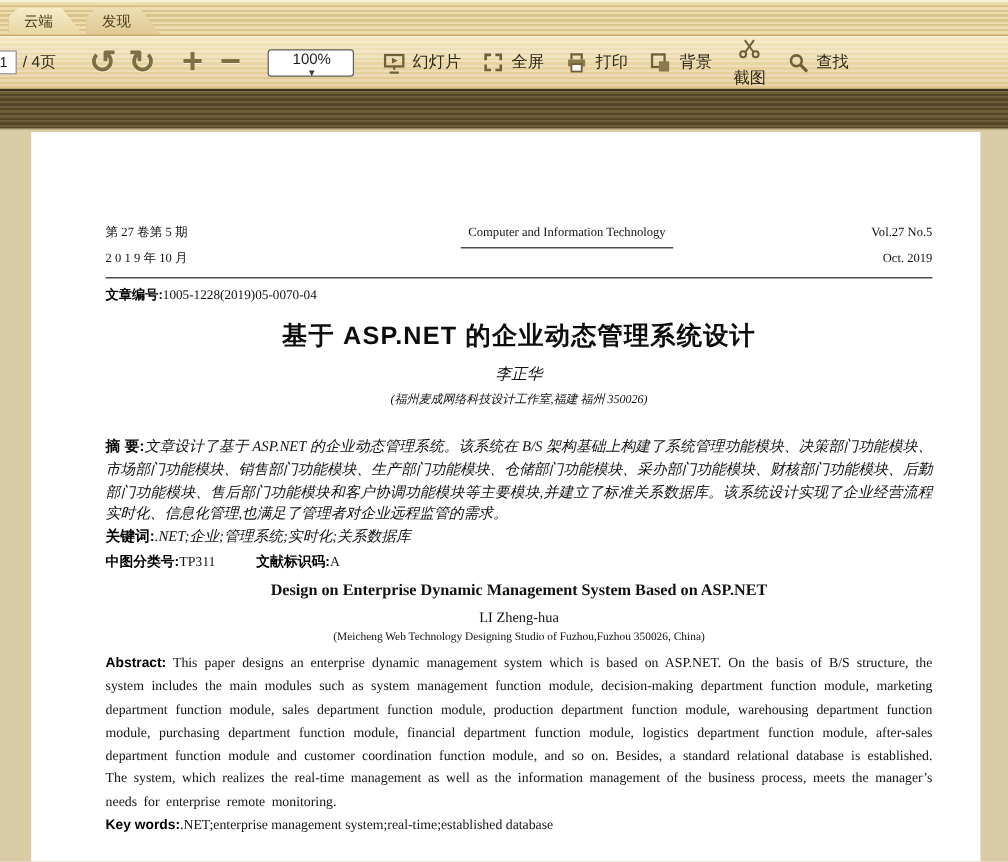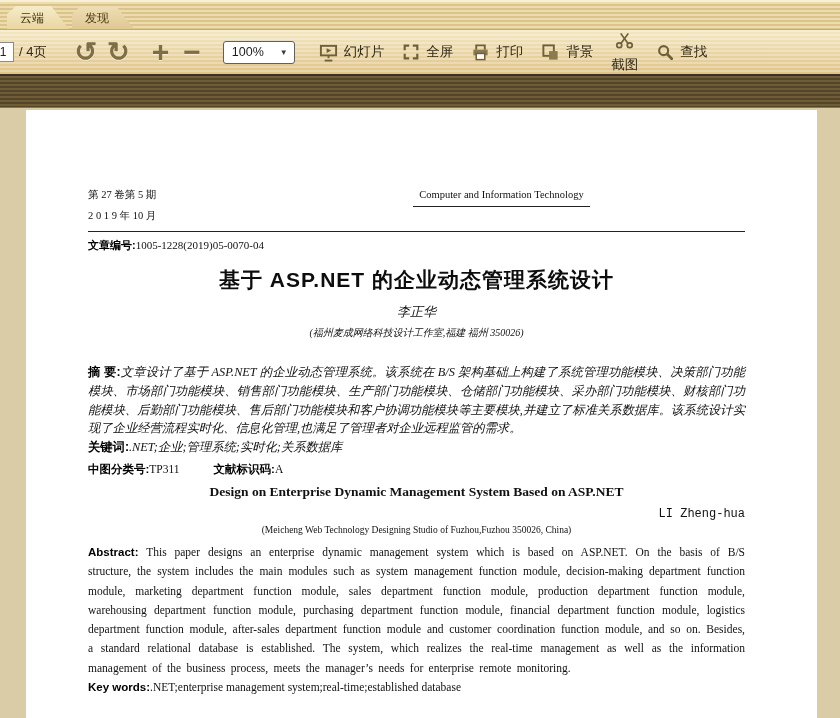--- a/index.html
+++ b/index.html
@@ -45,21 +45,21 @@
   .glyphbtn{ color:#7e6e44; font-weight:bold; cursor:default; line-height:1;
              text-shadow:0 1px 0 rgba(255,255,255,.5); }
   .rot1{ margin-left:28px; font-size:27px; }
   .rot2{ margin-left:10px; font-size:27px; }
   .plus{ margin-left:22px; font-size:30px; font-weight:900; }
   .minus{ margin-left:14px; font-size:30px; font-weight:900; }
   .zoom-select{
     margin-left:22px; width:72px; height:23px; background:#fff;
     border:1px solid #5f5f5f; border-radius:3px;
     display:flex; align-items:center; justify-content:space-between;
-    padding:0 6px 0 8px; font-size:12.5px; color:#1d1d1d; cursor:default;
+    padding:0 6px 0 8px; font-size:12.5px; color:#1d1d1d; cursor:default;flex-direction:column;
   }
   .zoom-select .caret{ font-size:8px; color:#3b3b3b; }
   .tbbtn{
     display:flex; align-items:center; gap:6px;
     font-size:13.5px; color:#2e2817; cursor:default;
   }
   .tbbtn svg{ display:block; }
   .b-slideshow{ margin-left:24px; } .b-fullscreen{ margin-left:18px;font-family:Liberation Serif, serif; }
   .b-print{ margin-left:18px; } .b-background{ margin-left:18px; }
   .b-screenshot{ margin-left:18px;flex-direction:column; } .b-find{ margin-left:18px; }
@@ -70,21 +70,21 @@
     background: repeating-linear-gradient(180deg,#6f5d38 0 2px,#554528 2px 4px);
     border-bottom:1px solid #8a7850;
   }
 
   
   .viewport{ position:relative; height:610px; background:#d9cca6; overflow:hidden; }
   .page{
     position:absolute; left:26px; top:2px; width:791px; height:640px;
     background:#ffffff;
   }
-  .content{ margin:74px 72px 0 62px; color:#111; }
+  .content{ margin:74px 40px 0 62px; color:#111; }
 
   .jheader{ display:flex; font-family:"Liberation Serif",serif; font-size:10.5px;
             border-bottom:1px solid #222; padding-bottom:5px; line-height:21px; }
   .jh-left{ width:170px; }
   .jh-center{ flex:1; text-align:center; }
   .jh-right{ width:90px; text-align:right; }
   .jh-cn{ word-spacing:14px; }
   .jh-underline{ display:inline-block; border-bottom:1px solid #222; padding:0 6px 1px 6px; }
 
   .article-no{ margin-top:6px; font-size:11px; }
@@ -103,22 +103,22 @@
                 font-style:italic; }
   .abstract-cn .lbl, .kw-cn .lbl{ font-style:normal; }
   .kw-cn{ font-size:12.3px; line-height:18.8px; font-family:"Liberation Serif",serif;
           font-style:italic; }
   .clc-row{ margin-top:3px; font-size:11.5px; line-height:18px; }
   .clc-gap{ display:inline-block; width:34px; }
   .doi-row{ font-size:11px; line-height:18px; font-family:"Liberation Serif",serif; }
 
   .title-en{ margin-top:6px; text-align:center; font-size:13.5px; font-weight:bold;
              font-family:"Liberation Serif",serif; }
-  .author-en{ margin-top:7px; text-align:right; font-size:12px;
-              font-family:Liberation Mono, monospace; }
+  .author-en{ margin-top:7px; text-align:center; font-size:12px;
+              font-family:Liberation Serif, serif; }
   .affil-en{ margin-top:4px; text-align:center; font-size:9.5px;
              font-family:"Liberation Serif",serif; }
   .abstract-en{ margin-top:8px; font-size:11.5px; line-height:19.3px;
                 text-align:justify; word-spacing:2.5px;
                 font-family:"Liberation Serif",serif; }
   .kw-en{ font-size:11.5px; line-height:19.3px; font-family:"Liberation Serif",serif; }
 </style>
 </head>
 <body>
 
@@ -207,20 +207,24 @@
       <div class="content">
 
         <div class="jheader">
           <div class="jh-left">
             <div>第 27 卷第 5 期</div>
             <div>2 0 1 9 年 10 月</div>
           </div>
           <div class="jh-center">
             <div><span class="jh-underline">Computer and Information Technology</span></div>
           </div>
+          <div class="jh-right">
+            <div>Vol.27 No.5</div>
+            <div>Oct. 2019</div>
+          </div>
         </div>
 
         <div class="article-no">
           <span class="lbl">文章编号:</span><span class="val">1005-1228(2019)05-0070-04</span>
         </div>
 
         <div class="title-cn">基于 ASP.NET 的企业动态管理系统设计</div>
         <div class="author-cn">李正华</div>
         <div class="affil-cn">(福州麦成网络科技设计工作室,福建 福州  350026)</div>
 

